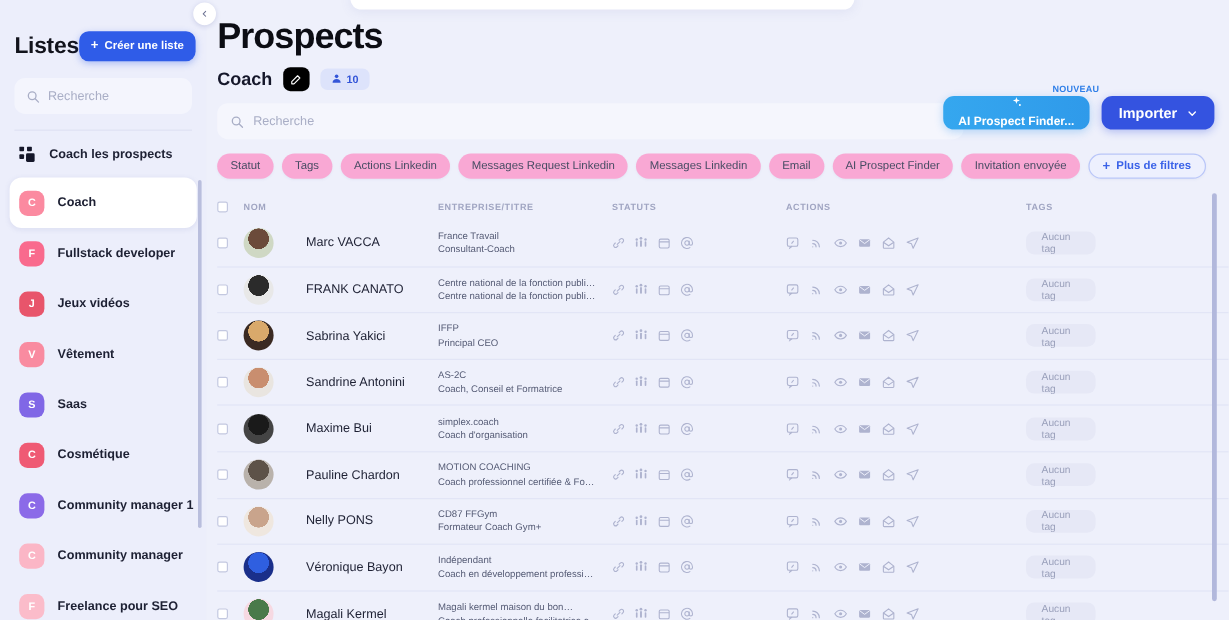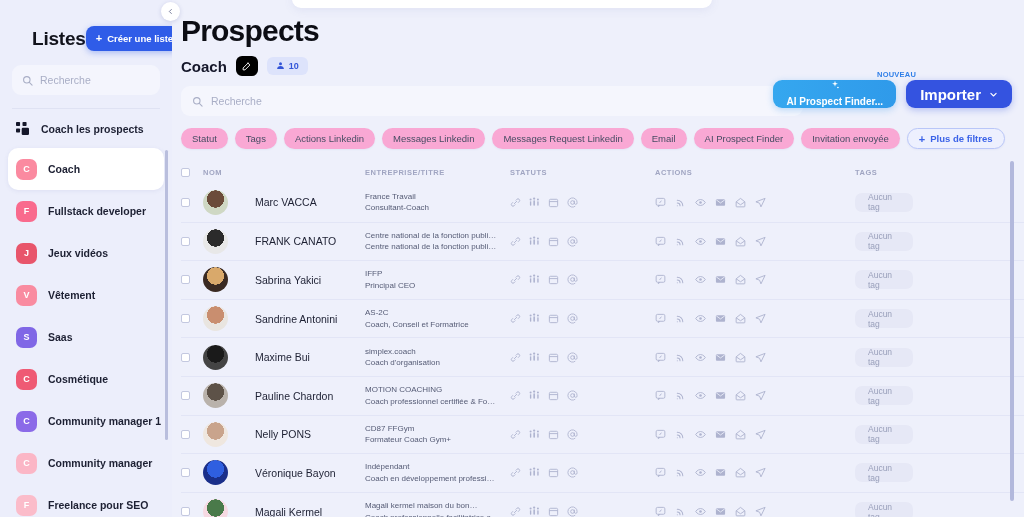--- a/index.html
+++ b/index.html
@@ -17,21 +17,21 @@
     background: #ffffff; border-radius: 14px; z-index: 3;
     box-shadow: 0 2px 10px rgba(100,110,180,.10);
   }
 
   
   .sidebar {
     width: 172px; height: 517px; flex: 0 0 172px;
     background: #eceefb; position: relative;
     padding: 0 0 0 0; overflow: hidden;
   }
-  .sb-head { display:flex; align-items:center; justify-content:space-between; padding: 26px 12px 0 12px; margin-left: 20px; }
+  .sb-head { display:flex; align-items:center; justify-content:space-between; padding: 26px 12px 0 12px; }
   .sb-title { font-size: 19px; font-weight: 700; color: #12131c; letter-spacing:-.2px; }
   .btn-create {
     display:flex; align-items:center; gap:5px;
     background:#2f5ce8; color:#fff; border:none; border-radius:8px;
     padding: 7px 10px; font-size: 9.5px; font-weight:700; cursor:pointer;
     font-family:"Liberation Sans", sans-serif; white-space: nowrap;
     box-shadow: 0 2px 6px rgba(47,92,232,.35);
   }
   .btn-create .plus { font-size: 11px; font-weight: 700; line-height: 1; }
 
@@ -98,21 +98,21 @@
     border-radius: 9px; height: 28px; padding: 0 13px; font-size: 10px; font-weight:700;
     display:flex; align-items:center; gap:6px; cursor:pointer; font-family:"Liberation Sans",sans-serif;
     box-shadow: 0 2px 7px rgba(50,150,235,.32); white-space:nowrap;flex-direction:column;
   }
   .nouveau {
     position:absolute; top: -10px; right: 96px;
     font-size: 7.5px; font-weight:800; color:#2f7fe8; letter-spacing:.2px;
   }
   .btn-import {
     background:#3453e0; color:#fff; border:none; border-radius: 9px; height: 28px;
-    padding: 0 14px; font-size: 15px; font-weight:700; display:flex; align-items:center; gap:8px;
+    padding: 0 14px; font-size: 12px; font-weight:700; display:flex; align-items:center; gap:8px;
     cursor:pointer; font-family:"Liberation Sans",sans-serif;
     box-shadow: 0 2px 7px rgba(52,83,224,.33);
   }
 
   .filters { display:flex; align-items:center; gap:7px; margin-top: 12px; padding-left: 9px; flex-wrap: nowrap; }
   .chip {
     background:#f9a8d4; border-radius: 13px; height: 21px; padding: 0 11px;
     display:flex; align-items:center; font-size: 9.5px; color:#474c63; cursor:pointer;
     white-space:nowrap; box-shadow: 0 1px 2px rgba(100,110,180,.07);
   }
@@ -308,24 +308,24 @@
         <div class="chip">
           <span>Statut</span>
         </div>
         <div class="chip">
           <span>Tags</span>
         </div>
         <div class="chip">
           <span>Actions Linkedin</span>
         </div>
         <div class="chip">
+          <span>Messages Request Linkedin</span>
+        </div>
+        <div class="chip">
           <span>Messages Linkedin</span>
-        </div>
-        <div class="chip">
-          <span>Messages Request Linkedin</span>
         </div>
         <div class="chip">
           <span>Email</span>
         </div>
         <div class="chip">
           <span>AI Prospect Finder</span>
         </div>
         <div class="chip">
           <span>Invitation envoyée</span>
         </div>

